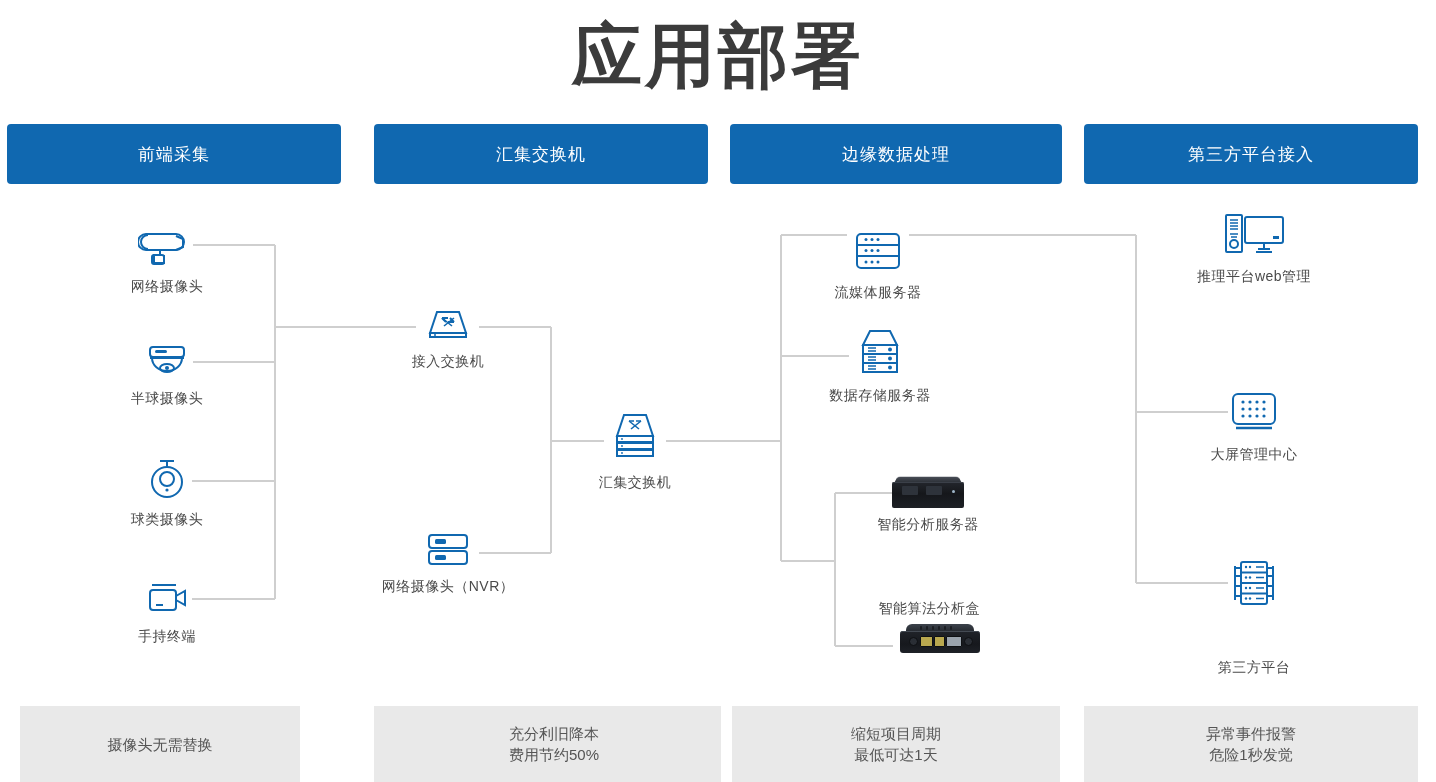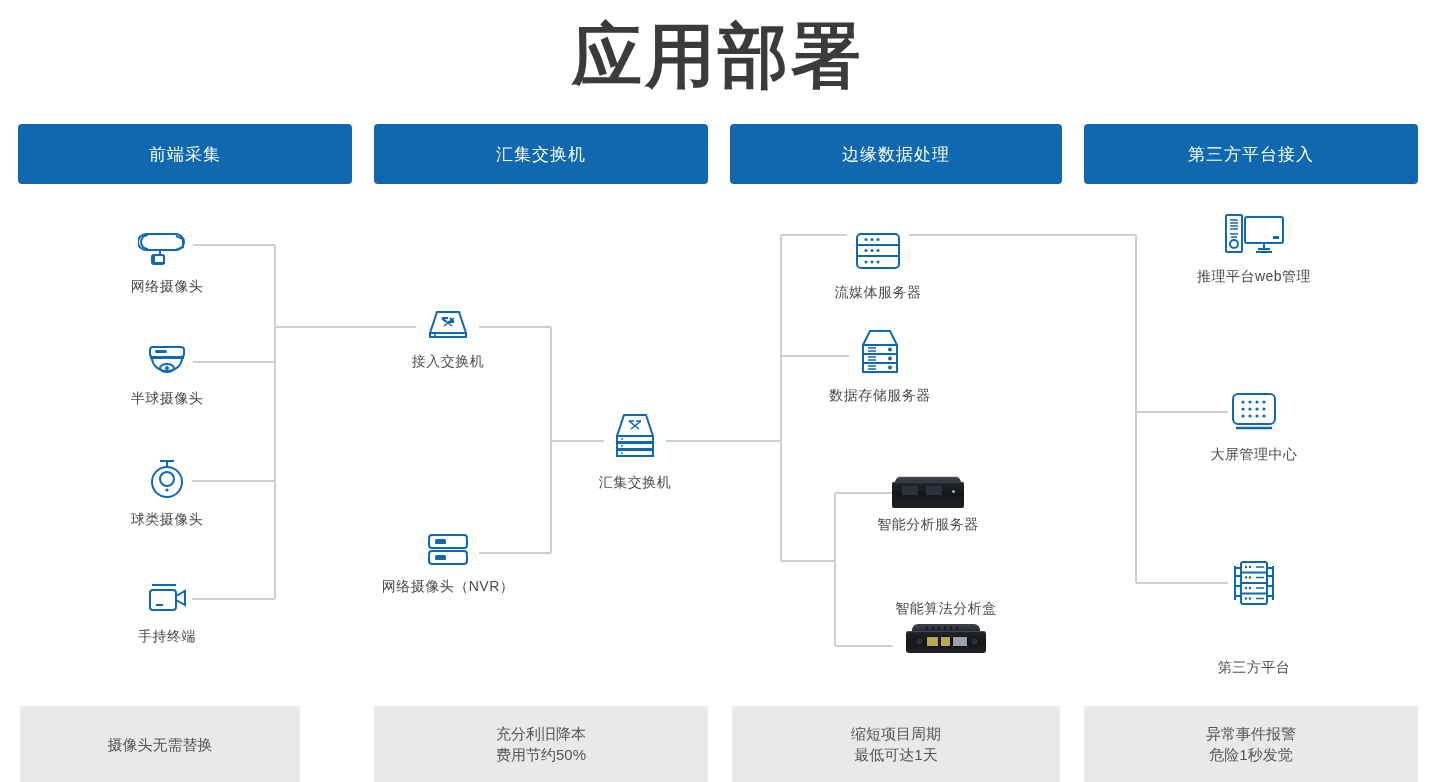--- a/index.html
+++ b/index.html
@@ -24,38 +24,38 @@
   
   .hdr{
     position:absolute;top:124px;height:60px;
     background:#1068b0;
     border-radius:4px;
     color:#ffffff;
     font-size:17px;
     letter-spacing:1px;
     display:flex;align-items:center;justify-content:center;
   }
-  .hdr-0{left:18px;width:334px;}
+  .hdr-0{left:7px;width:334px;}
   .hdr-1{left:374px;width:334px;}
   .hdr-2{left:730px;width:332px;}
   .hdr-3{left:1084px;width:334px;}
 
   
   .ftr{
     position:absolute;top:706px;height:76px;
     background:#e9e9e9;
     color:#555;
     font-size:15px;
     line-height:21px;
     display:flex;align-items:center;justify-content:center;
     text-align:center;
     white-space:pre-line;
   }
   .ftr-0{left:20px;width:280px;}
-  .ftr-1{left:374px;width:334px;}
+  .ftr-1{left:374px;width:334px;padding-left:13px;}
   .ftr-2{left:732px;width:328px;}
   .ftr-3{left:1084px;width:334px;}
 
   
   #wires{position:absolute;left:0;top:0;width:1436px;height:782px;pointer-events:none;}
 
   
   .node{
     position:absolute;
     display:flex;flex-direction:column;align-items:center;
@@ -306,21 +306,21 @@
   <span class="ico photo-server">
     <span class="ps-top"></span>
     <span class="ps-face"></span>
     <span class="ps-slot s1"></span>
     <span class="ps-slot s2"></span>
     <span class="ps-dot"></span>
   </span>
   <span class="lbl">智能分析服务器</span>
 </div>
 
-<div class="node lbl-top" style="left:856px;top:600px;">
+<div class="node lbl-top" style="left:800px;top:600px;align-items:flex-end;">
   <span class="lbl">智能算法分析盒</span>
   <span class="ico photo-box">
     <span class="pb-top"></span>
     <span class="pb-vent" style="left:20px"></span>
     <span class="pb-vent" style="left:26px"></span>
     <span class="pb-vent" style="left:32px"></span>
     <span class="pb-vent" style="left:38px"></span>
     <span class="pb-vent" style="left:44px"></span>
     <span class="pb-vent" style="left:50px"></span>
     <span class="pb-face"></span>

